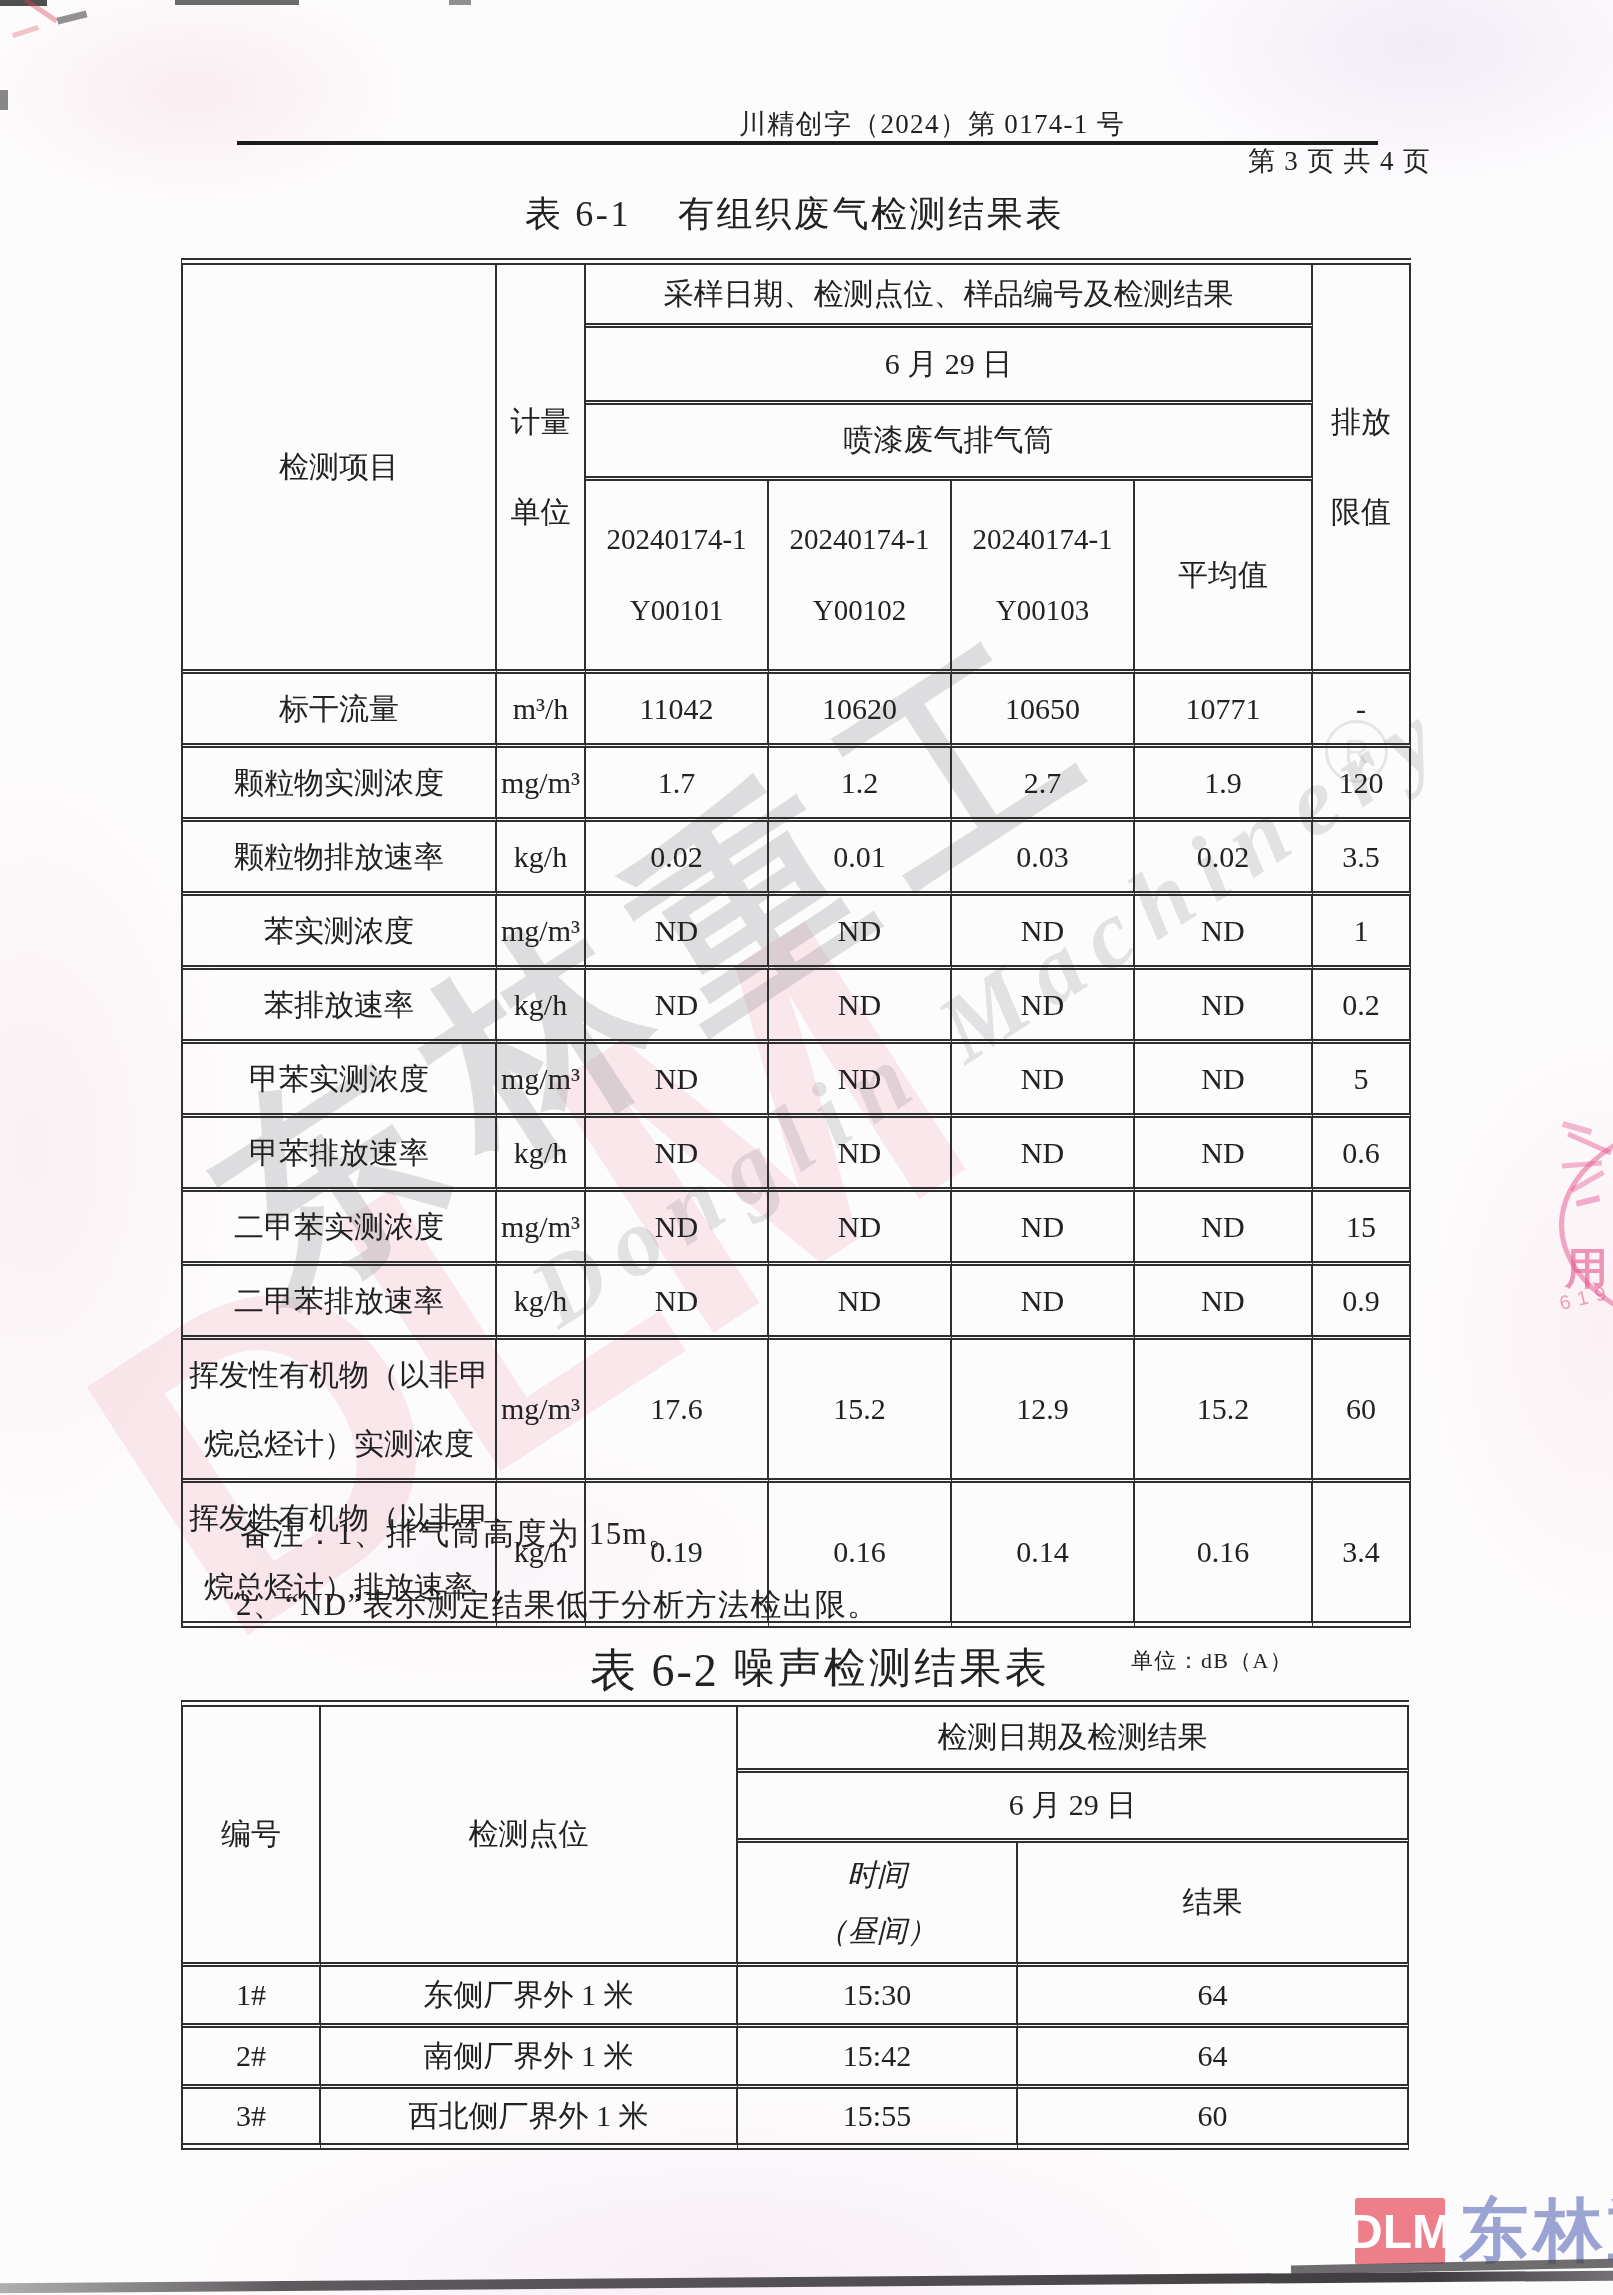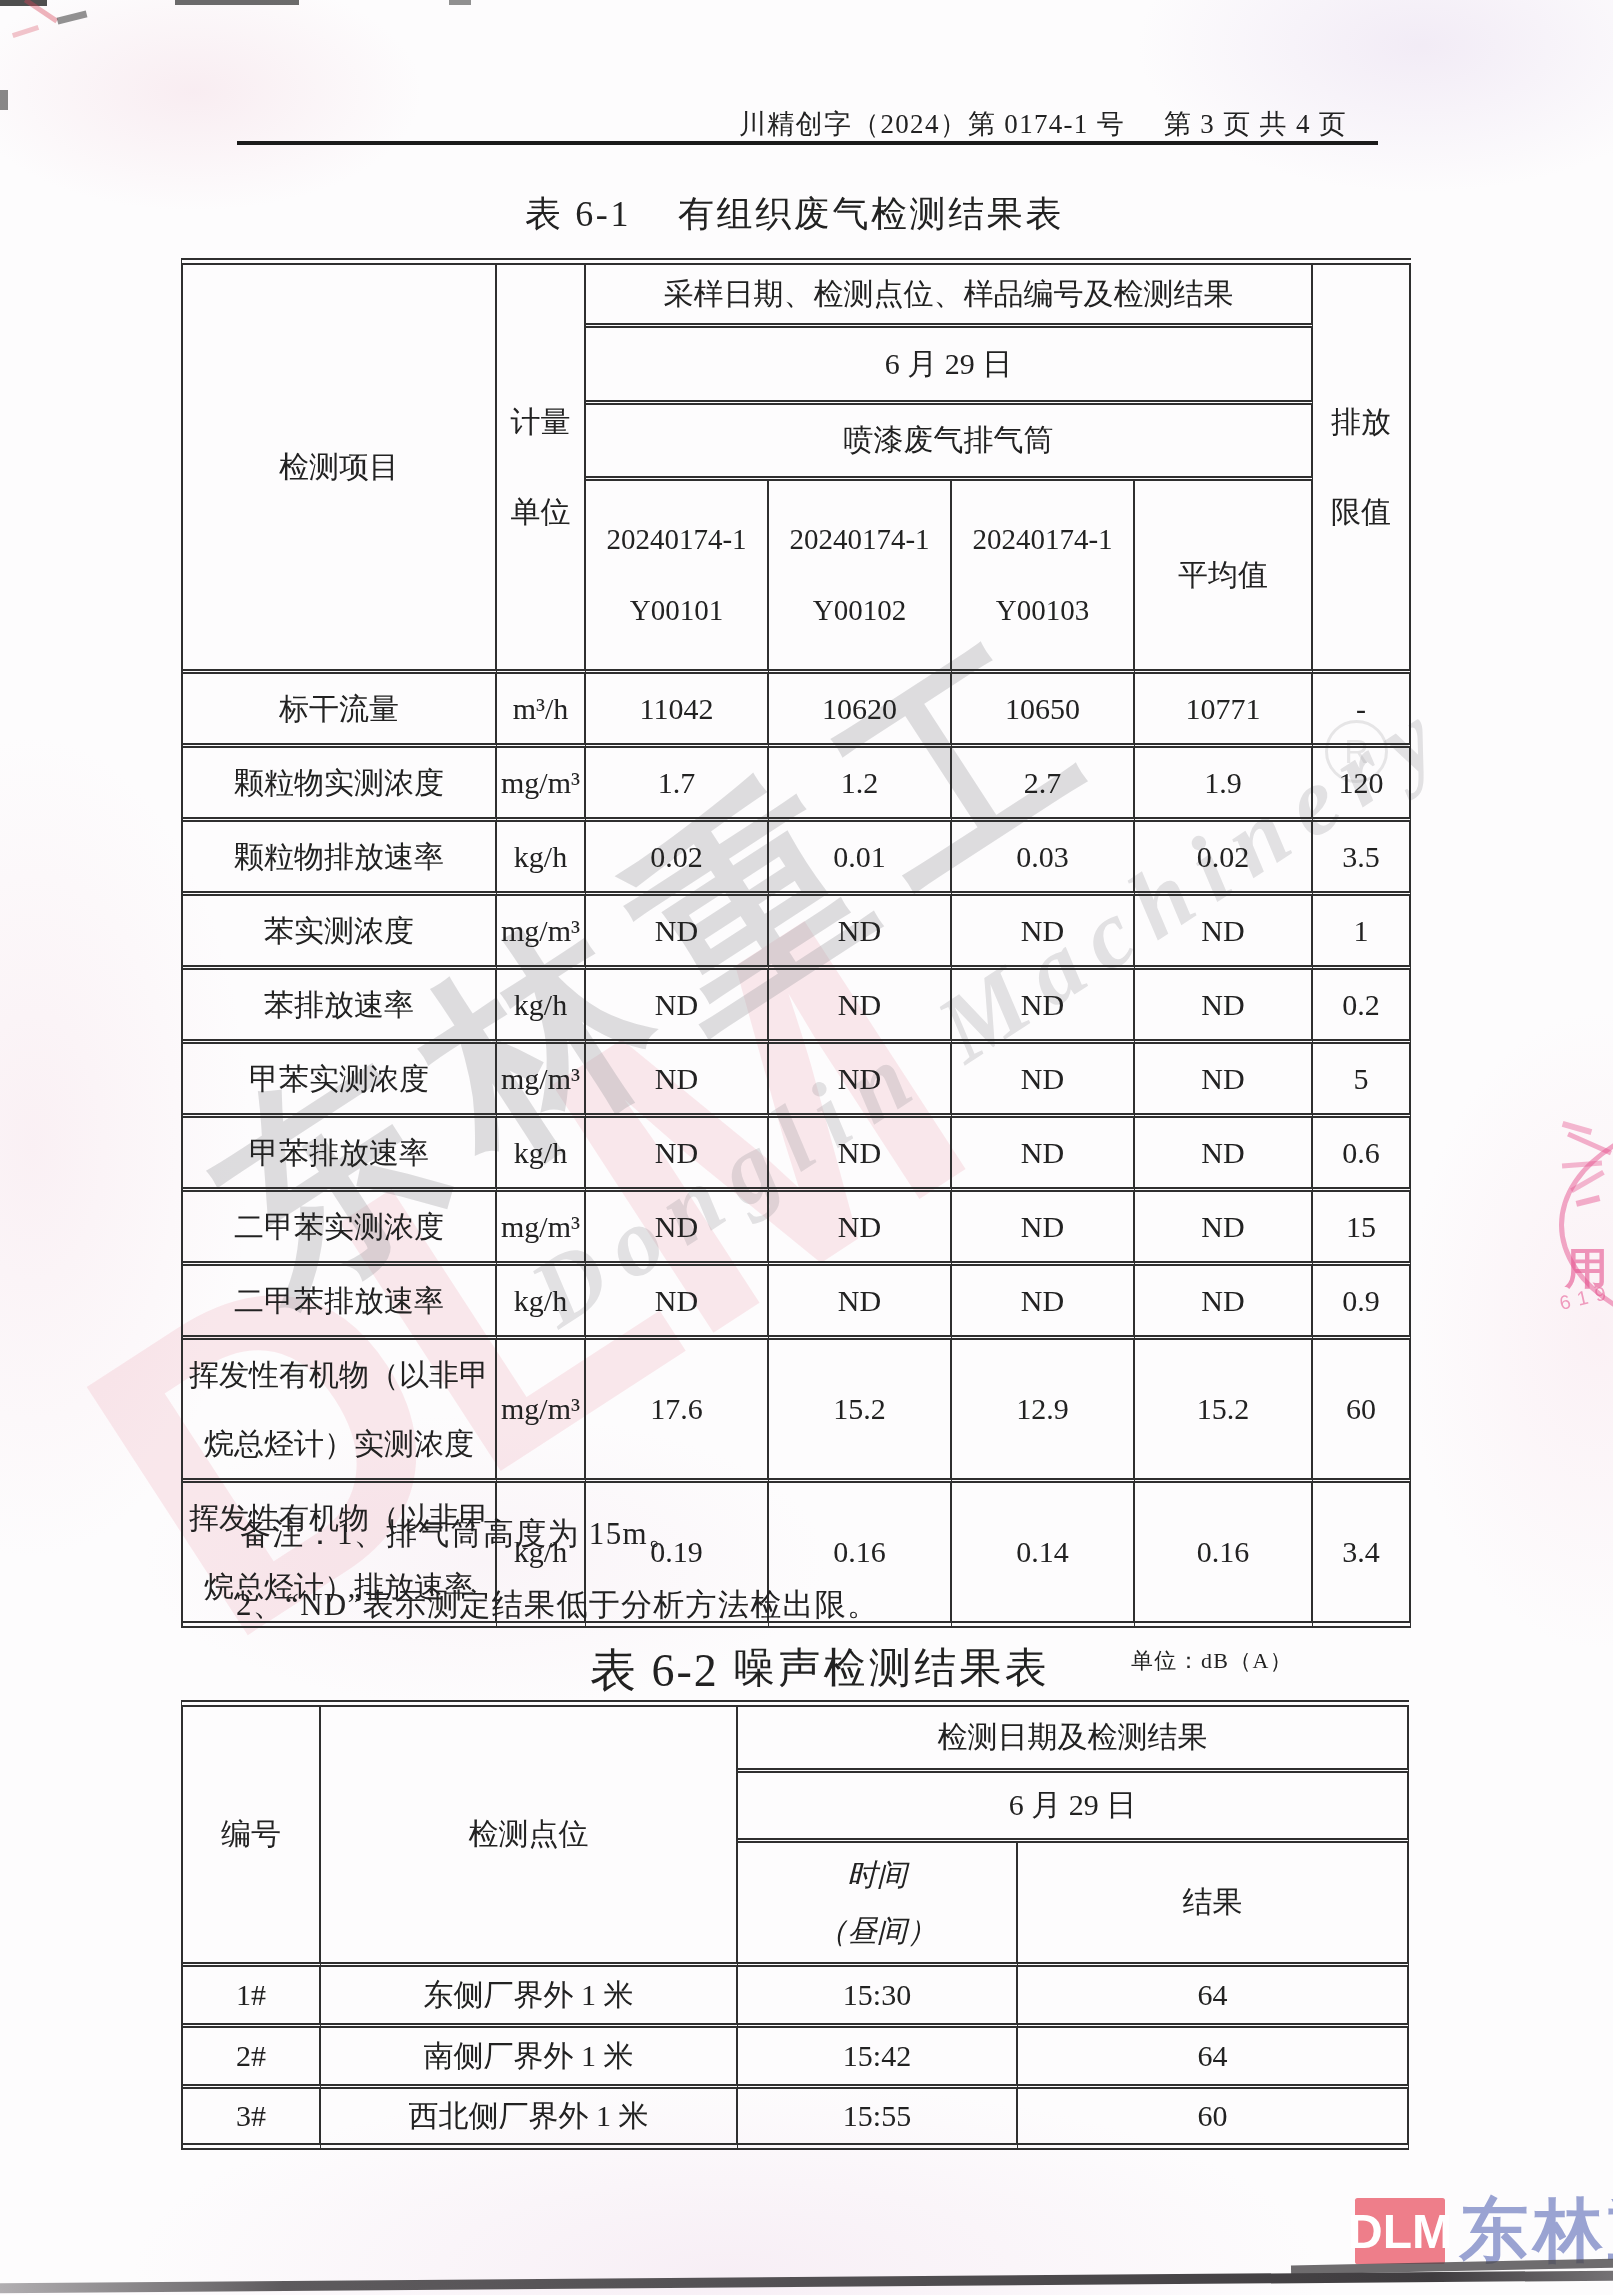--- a/index.html
+++ b/index.html
@@ -25,21 +25,21 @@
       radial-gradient(313px 587px at 2% 50%, rgba(244,216,226,.33), rgba(244,216,226,0) 70%),
       radial-gradient(274px 456px at 99% 58%, rgba(246,214,226,.3), rgba(246,214,226,0) 70%),
       radial-gradient(848px 274px at 45% 99%, rgba(240,222,236,.45), rgba(240,222,236,0) 70%),
       radial-gradient(456px 196px at 30% 68%, rgba(243,226,236,.3), rgba(243,226,236,0) 75%);
   }
   .artifact{position:absolute;z-index:1;}
   
   .hdr-text{position:absolute;top:106px;font-size:27px;letter-spacing:1.3px;white-space:nowrap;z-index:3;}
   .hdr-left{left:240px;}
   .hdr-center{left:739px;}
-  .hdr-right{left:1164px;}
+  .hdr-right{left:1248px;margin-top:37px;}
   .hdr-rule{position:absolute;left:237px;top:141px;width:1141px;height:3.9px;background:#1b1b1b;z-index:3;}
   
   .t1-cap{position:absolute;left:181px;top:190px;width:1227px;text-align:center;font-size:36px;letter-spacing:2.6px;z-index:3;}
   .cap-gap{display:inline-block;width:47px;}
   .t2-prefix{position:absolute;left:574px;top:1640px;font-size:46px;letter-spacing:2px;z-index:3;margin-left:16px;}
   .t2-cap{position:absolute;left:733px;top:1640px;font-size:42px;letter-spacing:3.3px;z-index:3;}
   .t2-unit{position:absolute;left:1131px;top:1646px;font-size:22px;letter-spacing:1.3px;z-index:3;}
   
   .note{position:absolute;font-size:31px;letter-spacing:1.3px;z-index:3;white-space:nowrap;text-align:center;}
   .note1{left:240px;top:1513px;}

